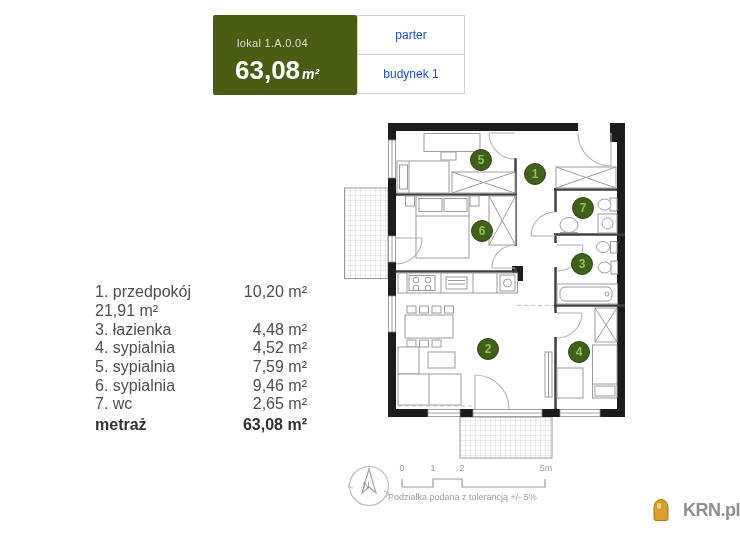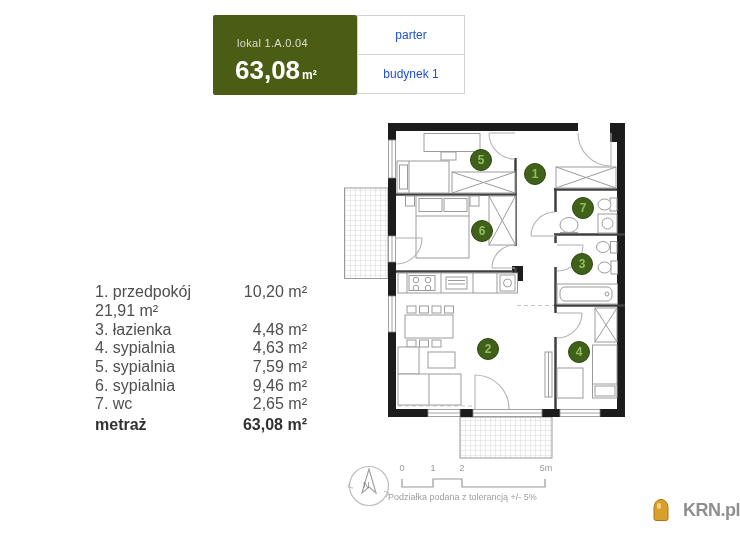--- a/index.html
+++ b/index.html
@@ -5,21 +5,21 @@
   html,body{margin:0;padding:0;background:#fff;}
   .page{position:relative;width:740px;height:537px;background:#fff;overflow:hidden;
         font-family:"Liberation Sans",sans-serif;}
 
   
   .hdr-green{position:absolute;left:213px;top:15px;width:144px;height:80px;
              background:#4b5d14;border-radius:2px;color:#fff;}
   .hdr-lokal{position:absolute;left:24px;top:22px;font-size:11px;color:rgba(255,255,255,.78);
              letter-spacing:.3px;}
   .hdr-area{position:absolute;left:22px;top:42px;font-size:26px;font-weight:bold;line-height:26px;}
-  .hdr-area-unit{font-size:12px;font-weight:bold;margin-left:2px;}
+  .hdr-area-unit{font-size:14px;font-weight:bold;margin-left:2px;font-style:italic;}
   .hdr-box{position:absolute;left:357px;width:108px;height:40px;background:#fff;
            border:1px solid #d2d2d2;box-sizing:border-box;display:flex;align-items:center;
            justify-content:center;font-size:12px;color:#1d4ed8;}
   .hdr-box1{top:15px;}
   .hdr-box2{top:54px;}
 
   
   .room-list{position:absolute;left:95px;top:283px;width:212px;font-size:16px;color:#4f4f4f;}
   .room-row{display:flex;justify-content:space-between;height:18.7px;align-items:center;}
   .room-row.total{font-weight:bold;color:#323232;margin-top:2px;}
@@ -70,21 +70,21 @@
       </div>
     <div class="room-row">
       <span>21,91 m²</span>
       </div>
     <div class="room-row">
       <span>3. łazienka</span>
       <span>4,48 m²</span>
       </div>
     <div class="room-row">
       <span>4. sypialnia</span>
-      <span>4,63 m²</span>
+      <span>4,52 m²</span>
       </div>
     <div class="room-row">
       <span>5. sypialnia</span>
       <span>7,59 m²</span>
       </div>
     <div class="room-row">
       <span>6. sypialnia</span>
       <span>9,46 m²</span>
       </div>
     <div class="room-row">

